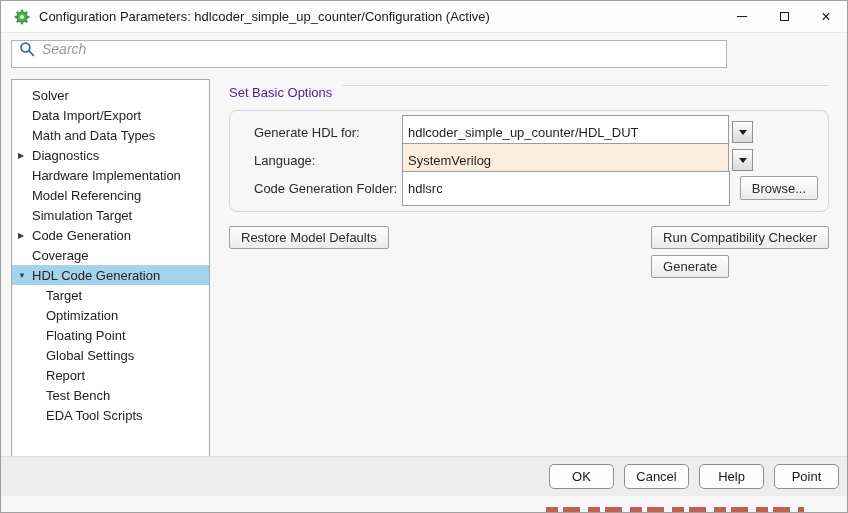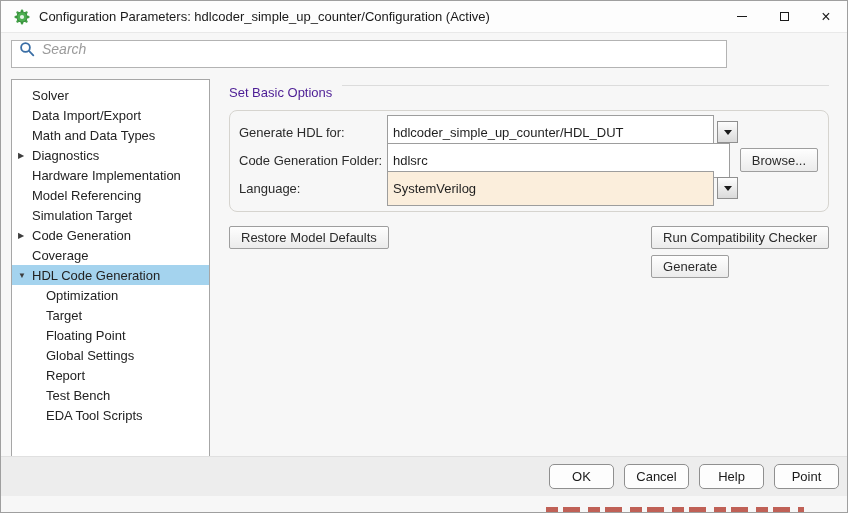--- a/index.html
+++ b/index.html
@@ -49,21 +49,21 @@
   .tree-item.selected { background:#a4d3ee; }
   .arrow { display:inline-block; width:14px; font-size:8px; color:#3d3d3d; flex:0 0 14px; }
 
   
   .main { position:absolute; left:228px; top:84px; width:600px; }
   .section-title { display:flex; align-items:flex-start; font-size:13px; color:#4c1d95; }
   .section-title .rule { flex:1; border-top:1px solid #dcdcdc; margin-left:10px; }
 
   .groupbox {
     margin-top:10px; border:1px solid #d6d4cf; border-radius:8px;
-    padding:10px 10px 12px 9px; background:transparent;
+    padding:10px 10px 12px 24px; background:transparent;
   }
   .frow { display:flex; align-items:center; height:22px; margin-bottom:6px; }
   .frow:last-child { margin-bottom:0; }
   .flabel { width:148px; font-size:13px; color:#2b2b2b; flex:0 0 148px; }
   .field {
     height:35px; border:1px solid #9d9d9d; background:#ffffff;
     font-size:13px; color:#1f1f1f; padding:0 5px;
     display:flex; align-items:center; overflow:hidden; white-space:nowrap;
   }
   .combo-field { width:327px; }
@@ -185,25 +185,25 @@
     <div class="tree-item lvl1">
       <span class="arrow"></span>
       <span>Coverage</span>
     </div>
     <div class="tree-item lvl1 selected">
       <span class="arrow">▼</span>
       <span>HDL Code Generation</span>
     </div>
     <div class="tree-item lvl2">
       <span class="arrow"></span>
+      <span>Target</span>
+    </div>
+    <div class="tree-item lvl2">
+      <span class="arrow"></span>
       <span>Optimization</span>
-    </div>
-    <div class="tree-item lvl2">
-      <span class="arrow"></span>
-      <span>Target</span>
     </div>
     <div class="tree-item lvl2">
       <span class="arrow"></span>
       <span>Floating Point</span>
     </div>
     <div class="tree-item lvl2">
       <span class="arrow"></span>
       <span>Global Settings</span>
     </div>
     <div class="tree-item lvl2">
@@ -231,34 +231,34 @@
         <span class="flabel">Generate HDL for:</span>
         <div class="field combo-field">
           <span>hdlcoder_simple_up_counter/HDL_DUT</span>
         </div>
         <button class="drop-btn">
           <span class="tri"></span>
         </button>
       </div>
 
       <div class="frow">
-        <span class="flabel">Code Generation Folder:</span>
-        <input class="field text-field" type="text" value="hdlsrc" style="">
-        <button class="btn browse-btn">Browse...</button>
-      </div>
-
-      <div class="frow">
         <span class="flabel">Language:</span>
         <div class="field combo-field modified">
           <span>SystemVerilog</span>
         </div>
         <button class="drop-btn">
           <span class="tri"></span>
         </button>
       </div>
+
+      <div class="frow">
+        <span class="flabel">Code Generation Folder:</span>
+        <input class="field text-field" type="text" value="hdlsrc" style="">
+        <button class="btn browse-btn">Browse...</button>
+      </div>
     </div>
 
     <div class="action-row">
       <button class="btn">Restore Model Defaults</button>
       <div class="action-col">
         <button class="btn">Run Compatibility Checker</button>
         <button class="btn">Generate</button>
       </div>
     </div>
   </div>

